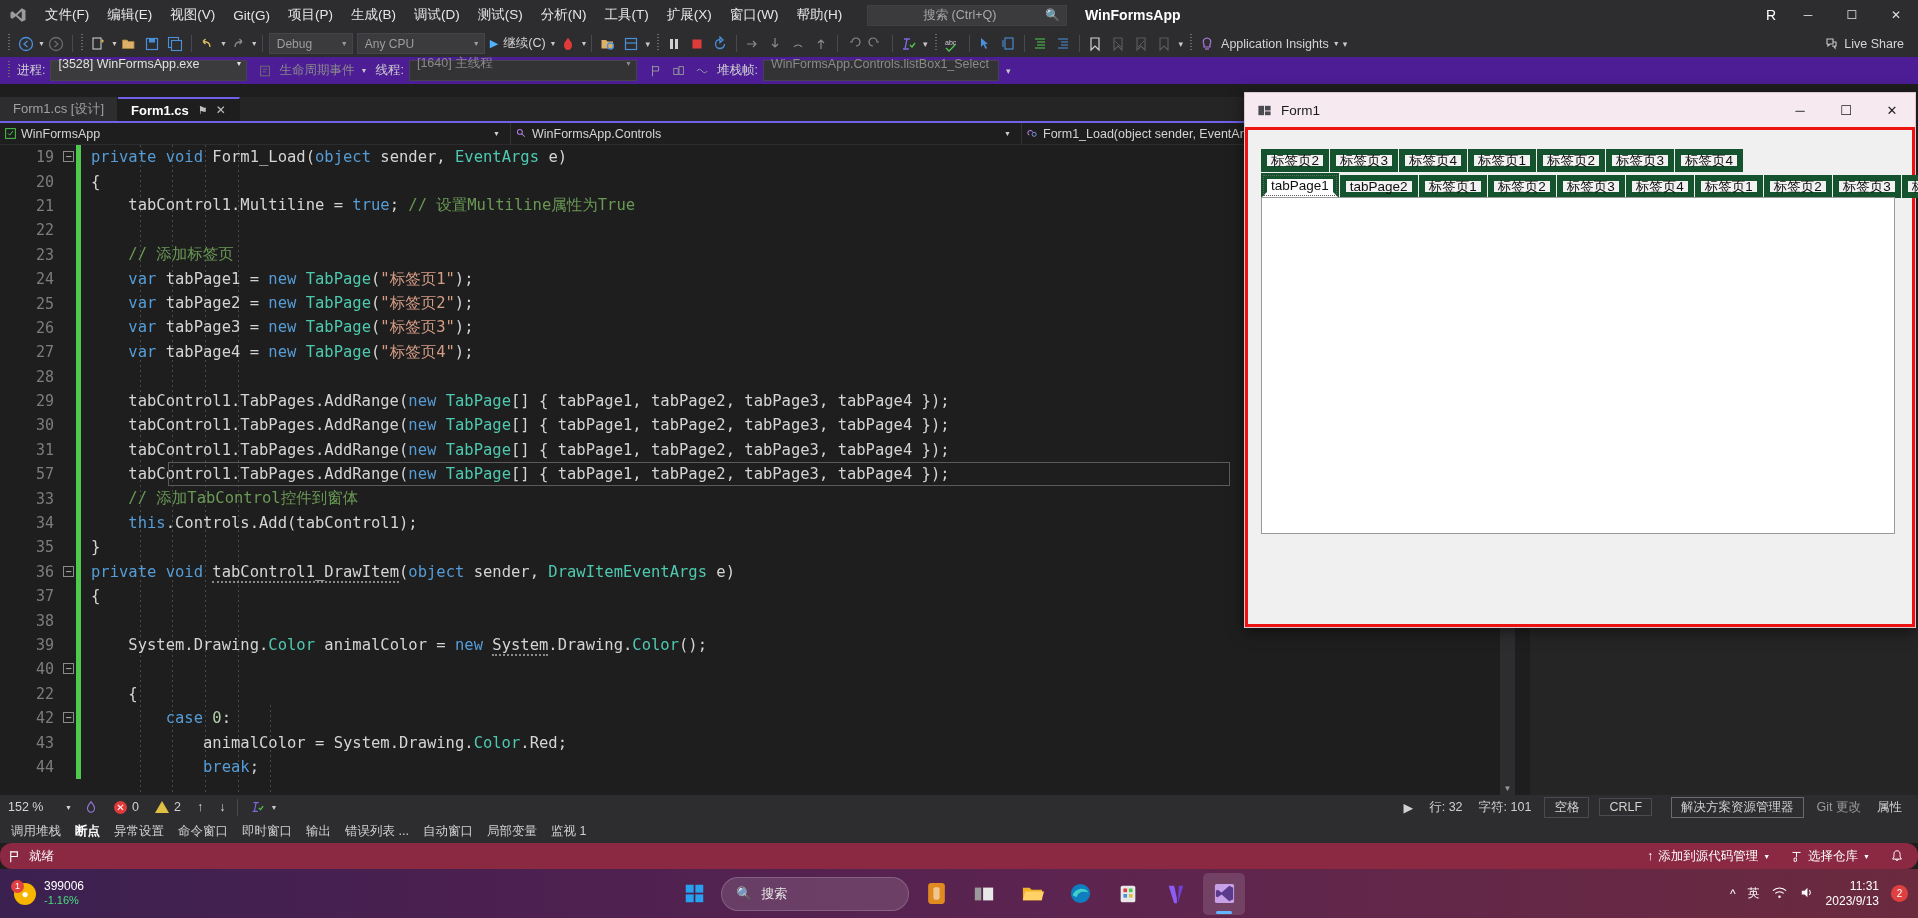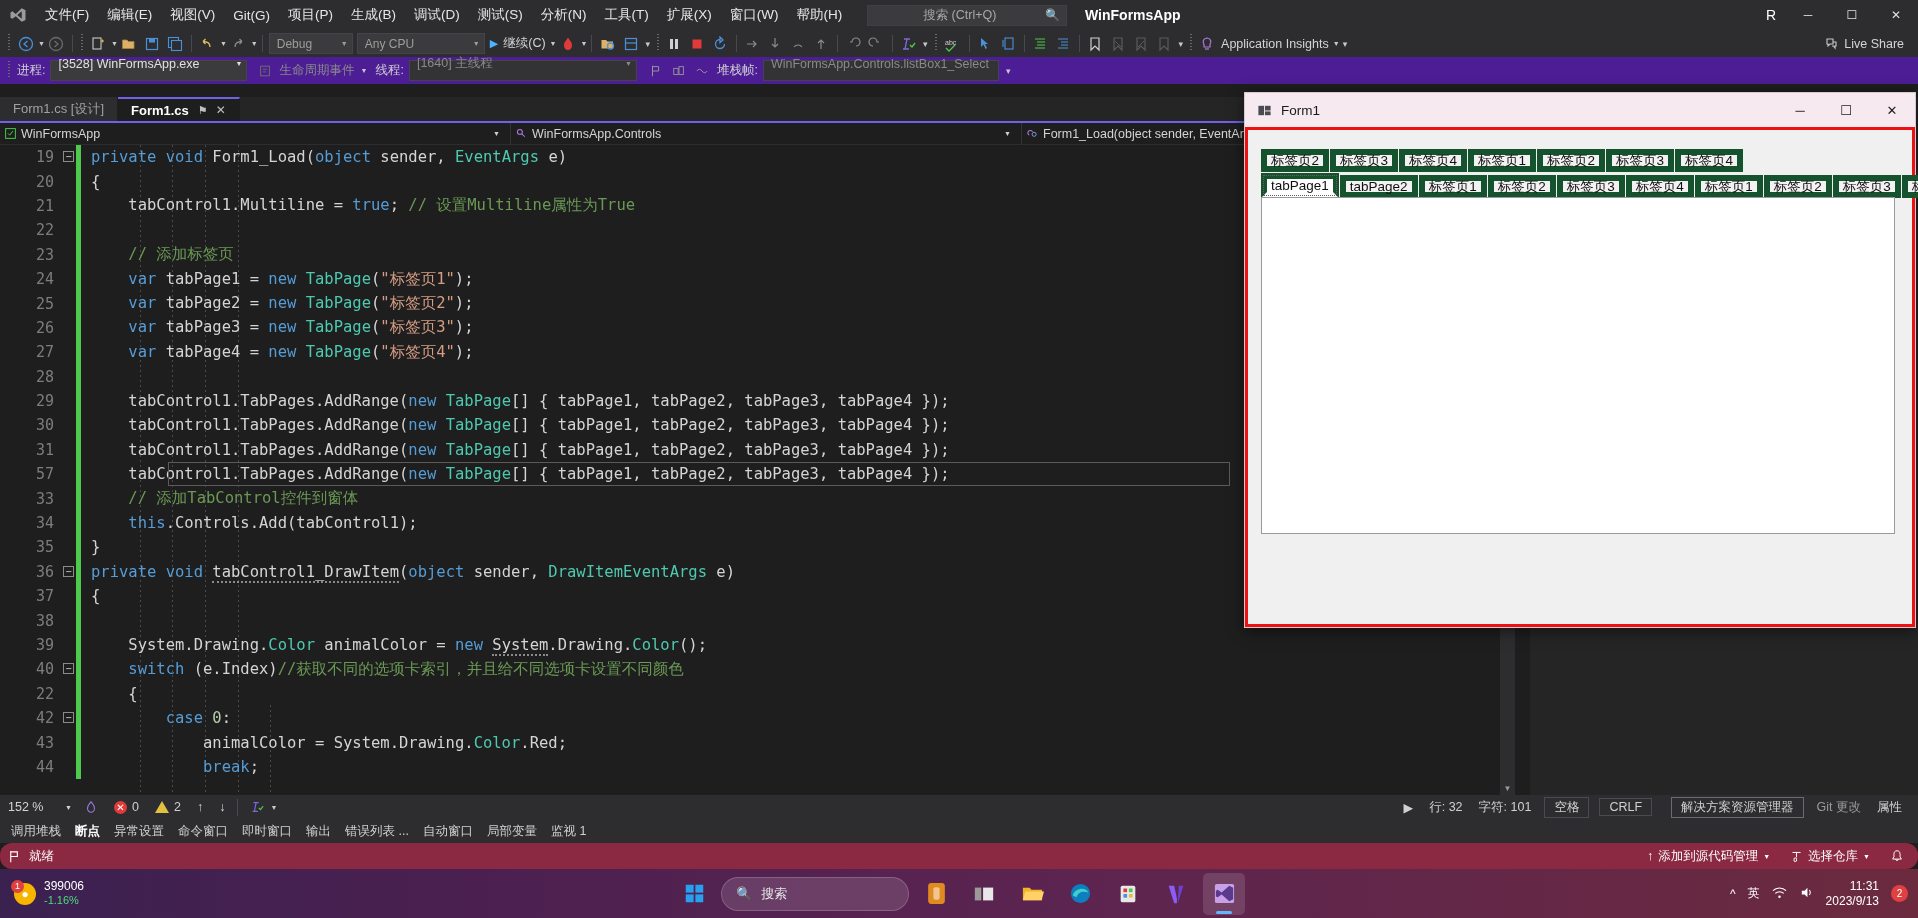--- a/index.html
+++ b/index.html
@@ -797,21 +797,20 @@
           <div class="glyph"></div>
           <div class="changebar"></div>
           <div class="ctext">    <span class="plain">System.Drawing.</span><span class="type">Color</span> <span class="plain">animalColor</span> = <span class="kw">new</span> <span class="plain squig">System</span><span class="plain">.Drawing.</span><span class="type">Color</span>();</div>
         </div>
         <div class="crow">
           <div class="lnum">40</div>
           <div class="glyph">
             <div class="fold-box">−</div>
           </div>
           <div class="changebar"></div>
-          <div class="ctext">    <span class="kw">switch</span> <span class="plain">(e.Index)</span><span class="cmt">//获取不同的选项卡索引，并且给不同选项卡设置不同颜色</span></div>
         </div>
         <div class="crow">
           <div class="lnum">22</div>
           <div class="glyph"></div>
           <div class="changebar"></div>
           <div class="ctext">    <span class="plain">{</span></div>
         </div>
         <div class="crow">
           <div class="lnum">42</div>
           <div class="glyph">

